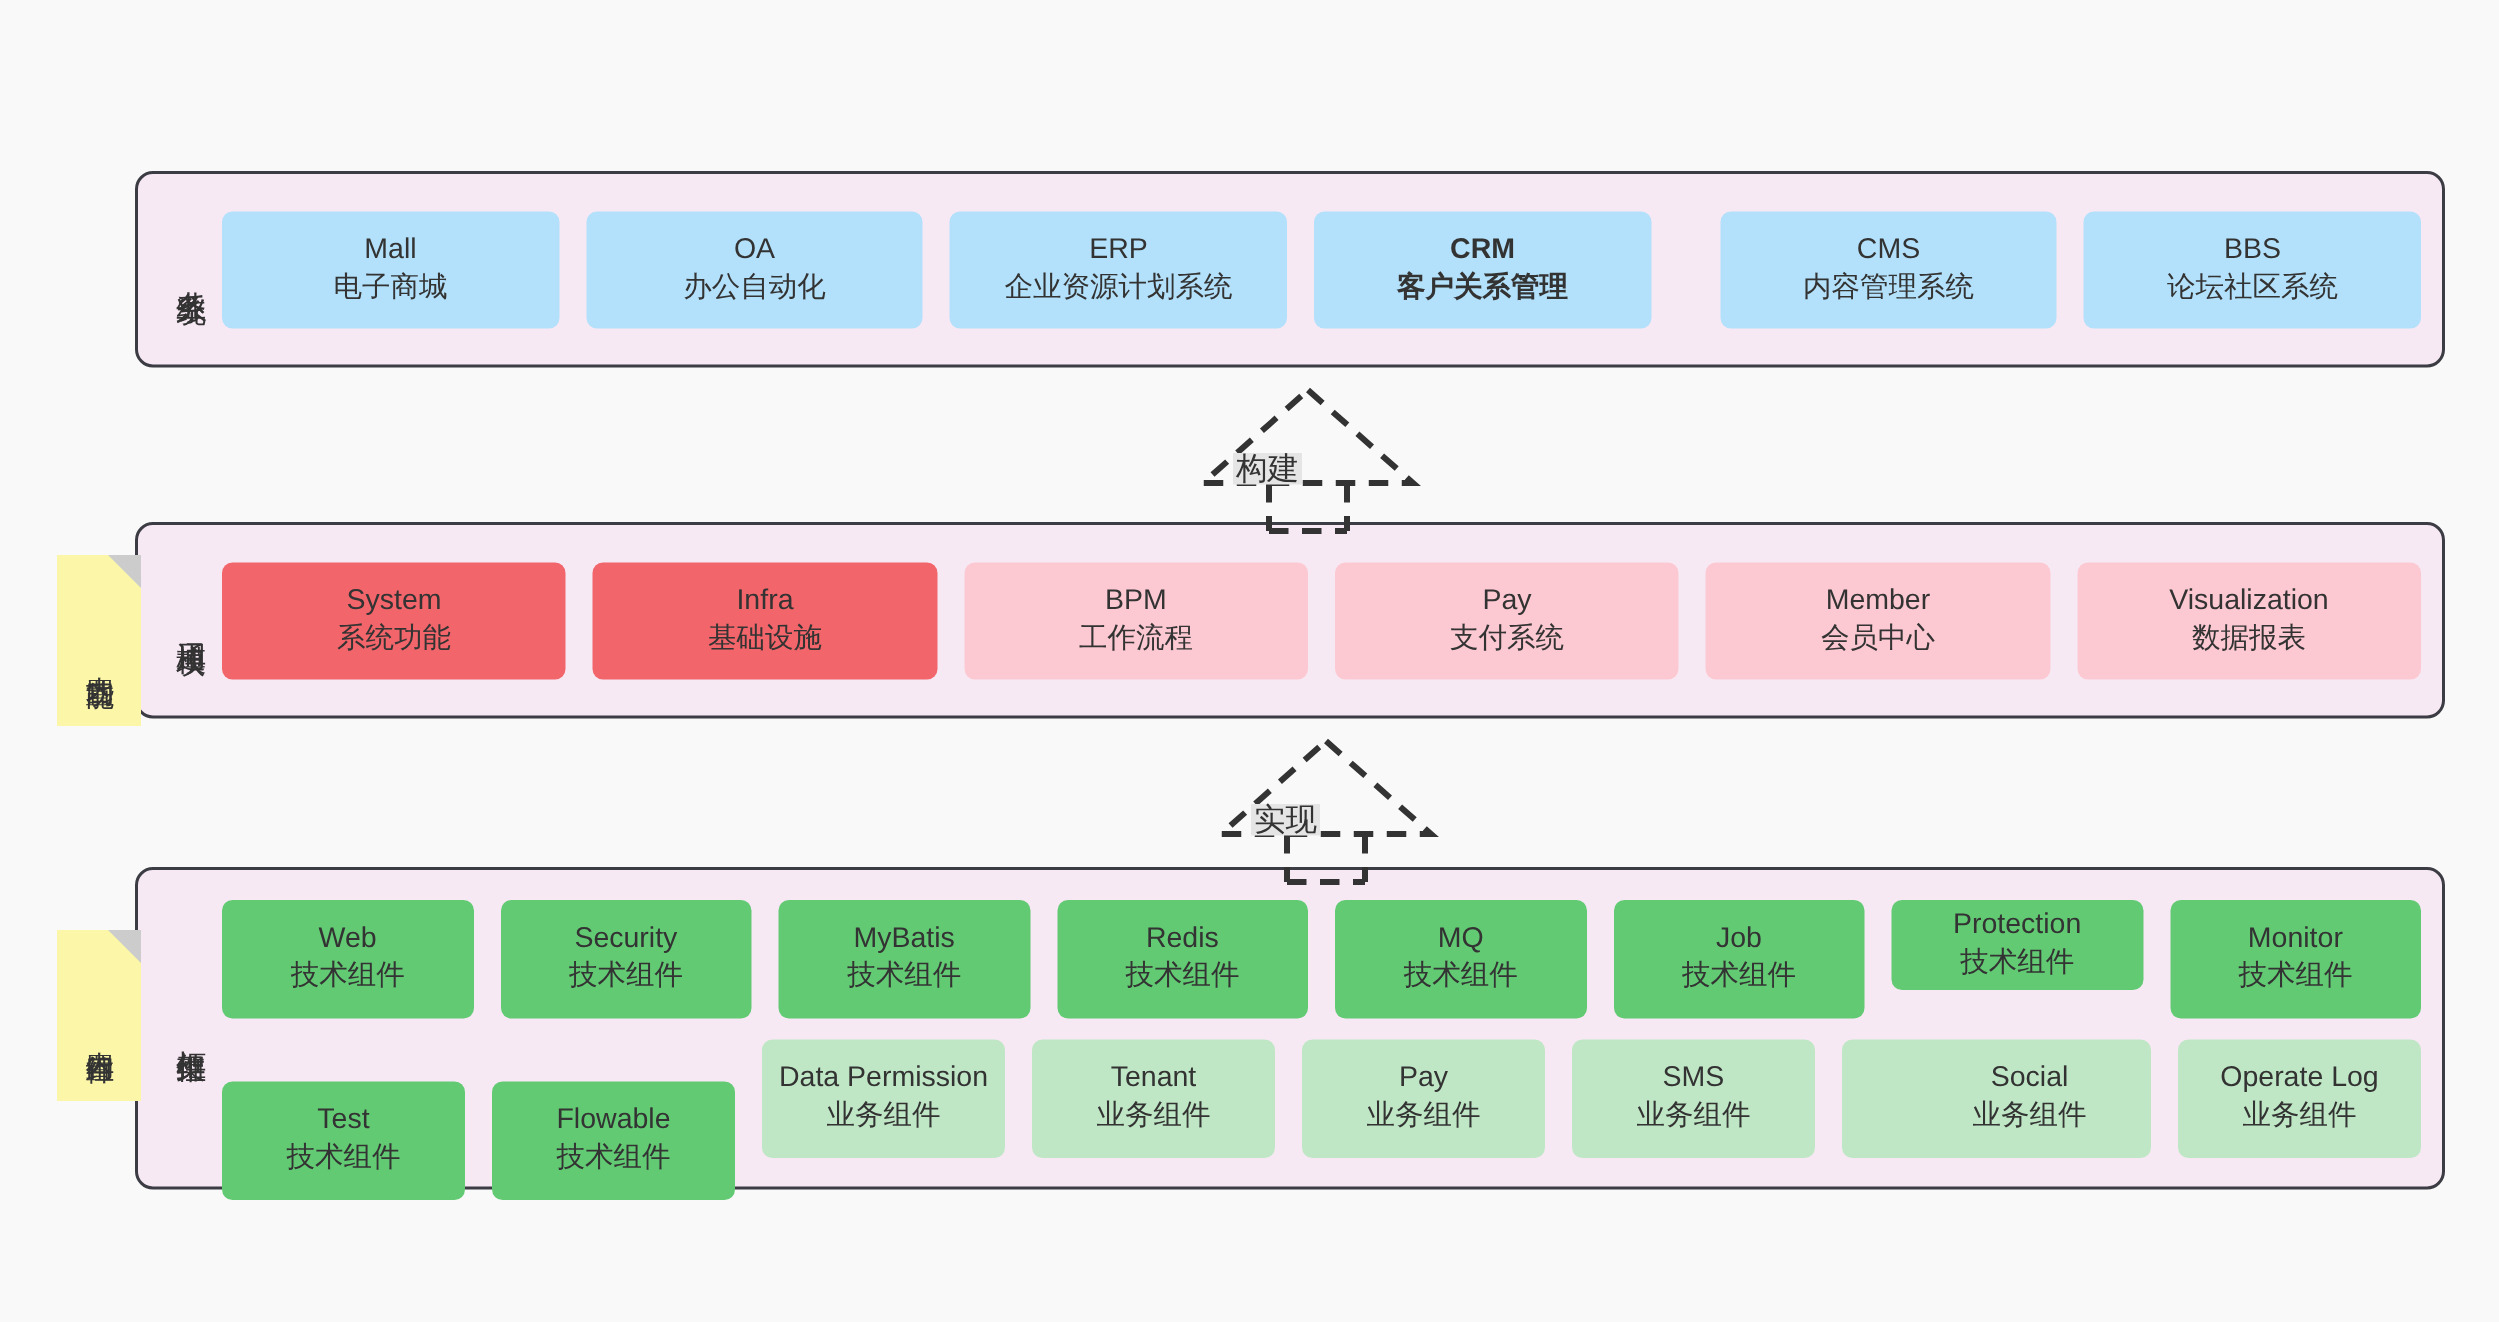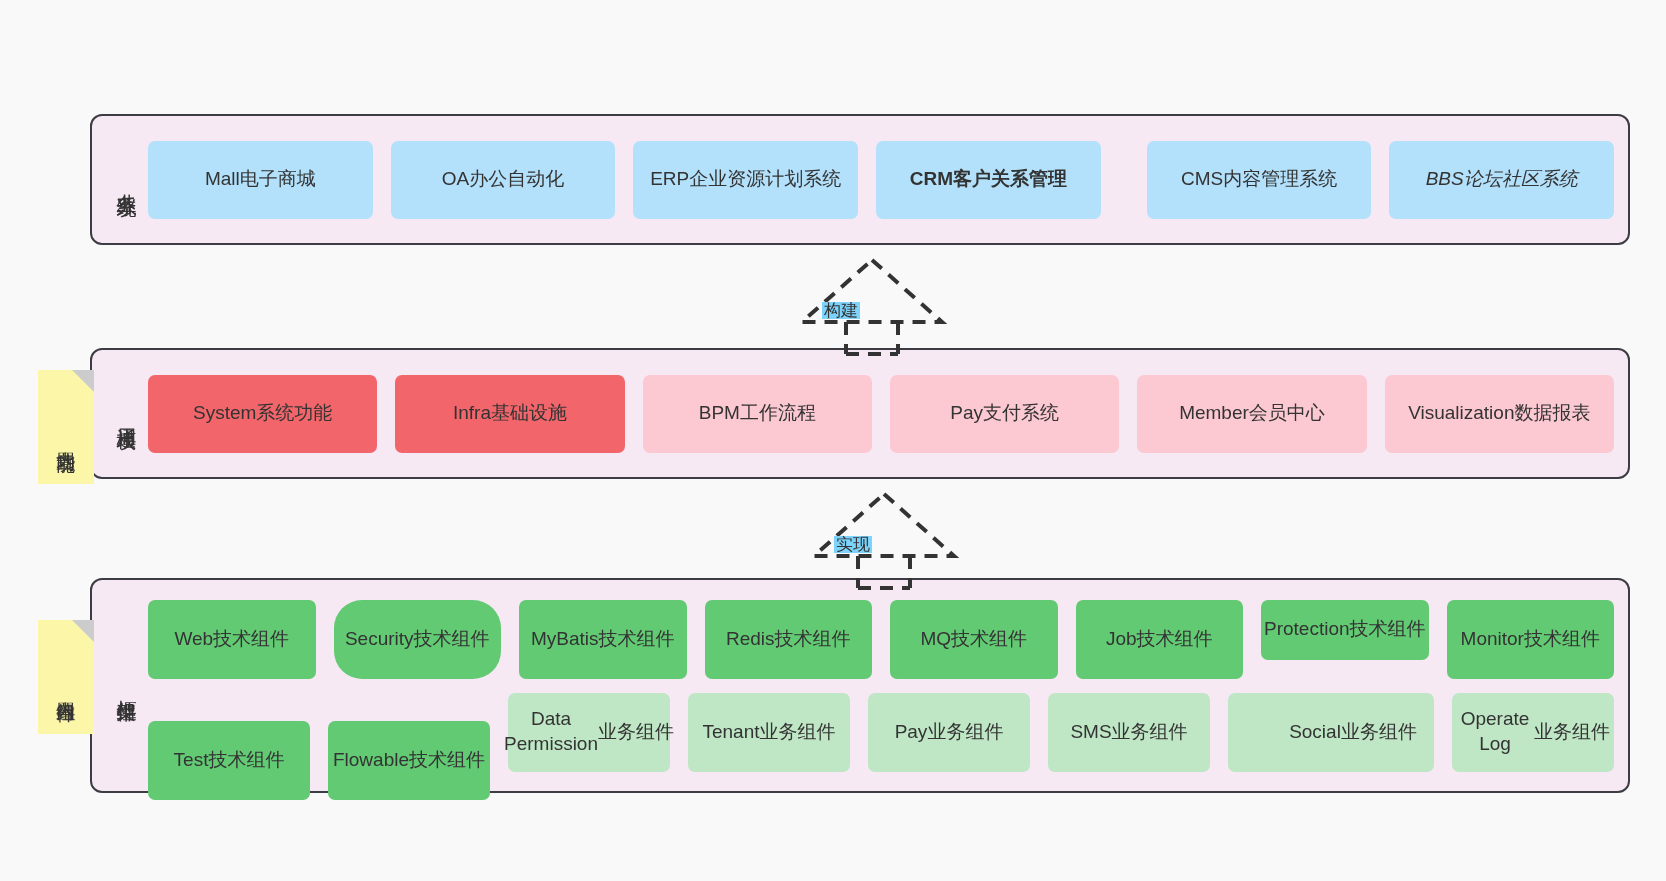--- a/index.html
+++ b/index.html
@@ -63,20 +63,21 @@
     gap: 18px;
     align-items: stretch;
   }
   .row + .row { margin-top: 14px; }
 
   
   .node {
     flex: 1 1 0;
     border-radius: 7px;
     display: flex;
+    flex-direction: column;
     align-items: center;
     justify-content: center;
     text-align: center;
     font-size: 19px;
     line-height: 1.30;
     color: #333333;
     box-sizing: border-box;
     padding: 6px 4px;
     min-width: 0;
   }
@@ -120,23 +121,23 @@
   }
 
   
   .connector {
     position: absolute;
     z-index: 2;
   }
   .connector svg { display: block; overflow: visible; }
   .connector .conn-label {
     position: absolute;
-    font-size: 17px;
-    color: #333333;
-    background: #7dd3fc;
+    font-size: 21px;
+    color: #333333;
+    background: #e5e5e5;
     padding: 0 2px;
     white-space: nowrap;
     line-height: 1;
   }
 </style>
 </head>
 <body>
 
 <div class="canvas">
 
@@ -163,21 +164,21 @@
         <div class="node c-blue" style="height:78px;font-weight:bold;">
           <span class="en">CRM</span>
           <span class="cn">客户关系管理</span>
         </div>
 
         <div class="node c-blue" style="height:78px;margin-left:28px;">
           <span class="en">CMS</span>
           <span class="cn">内容管理系统</span>
         </div>
 
-        <div class="node c-blue" style="height:78px;font-style:italic;">
+        <div class="node c-blue" style="height:78px;">
           <span class="en">BBS</span>
           <span class="cn">论坛社区系统</span>
         </div>
 
       </div>
     </div>
   </div>
 
   <div class="connector" style="left:800px; top:258px; width:160px; height:98px;">
     <svg width="160" height="98" viewBox="0 0 160 98" aria-hidden="true">
@@ -250,21 +251,21 @@
     <div class="layer-label">框架组件</div>
     <div class="layer-body">
 
       <div class="row">
 
         <div class="node c-green" style="height:79px;">
           <span class="en">Web</span>
           <span class="cn">技术组件</span>
         </div>
 
-        <div class="node c-green" style="height:79px;border-radius:28px;">
+        <div class="node c-green" style="height:79px;">
           <span class="en">Security</span>
           <span class="cn">技术组件</span>
         </div>
 
         <div class="node c-green" style="height:79px;">
           <span class="en">MyBatis</span>
           <span class="cn">技术组件</span>
         </div>
 
         <div class="node c-green" style="height:79px;">

